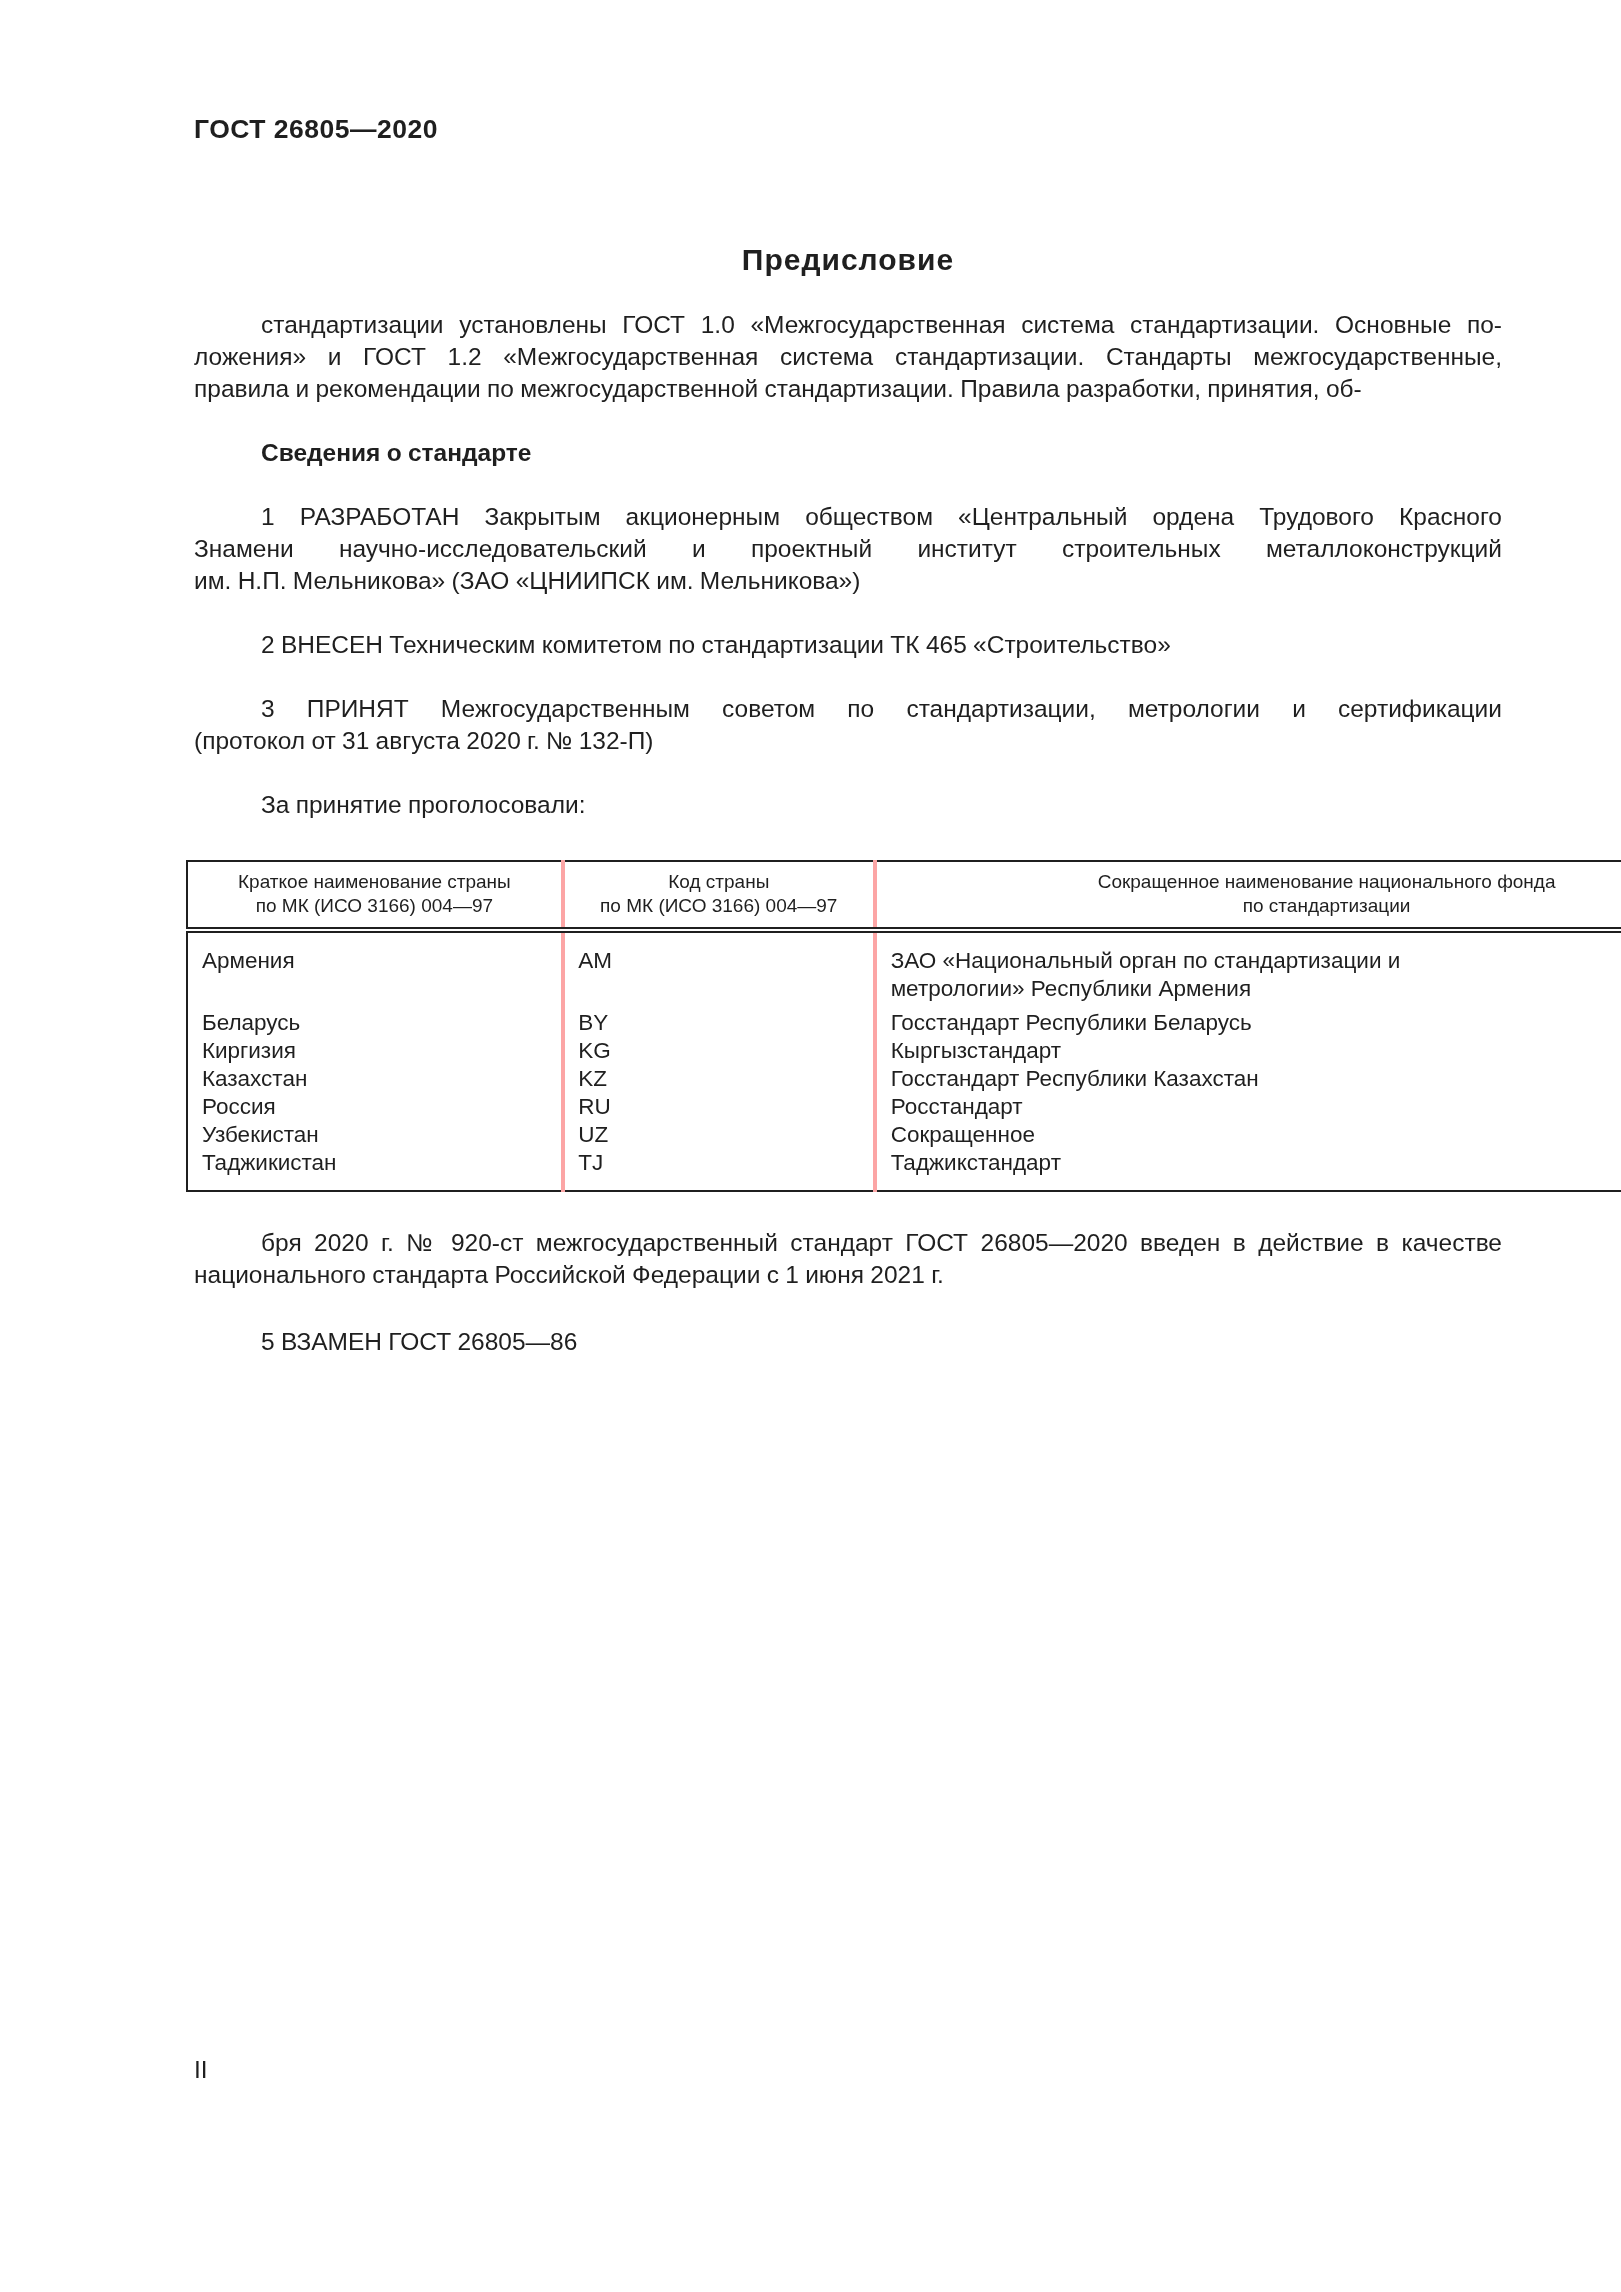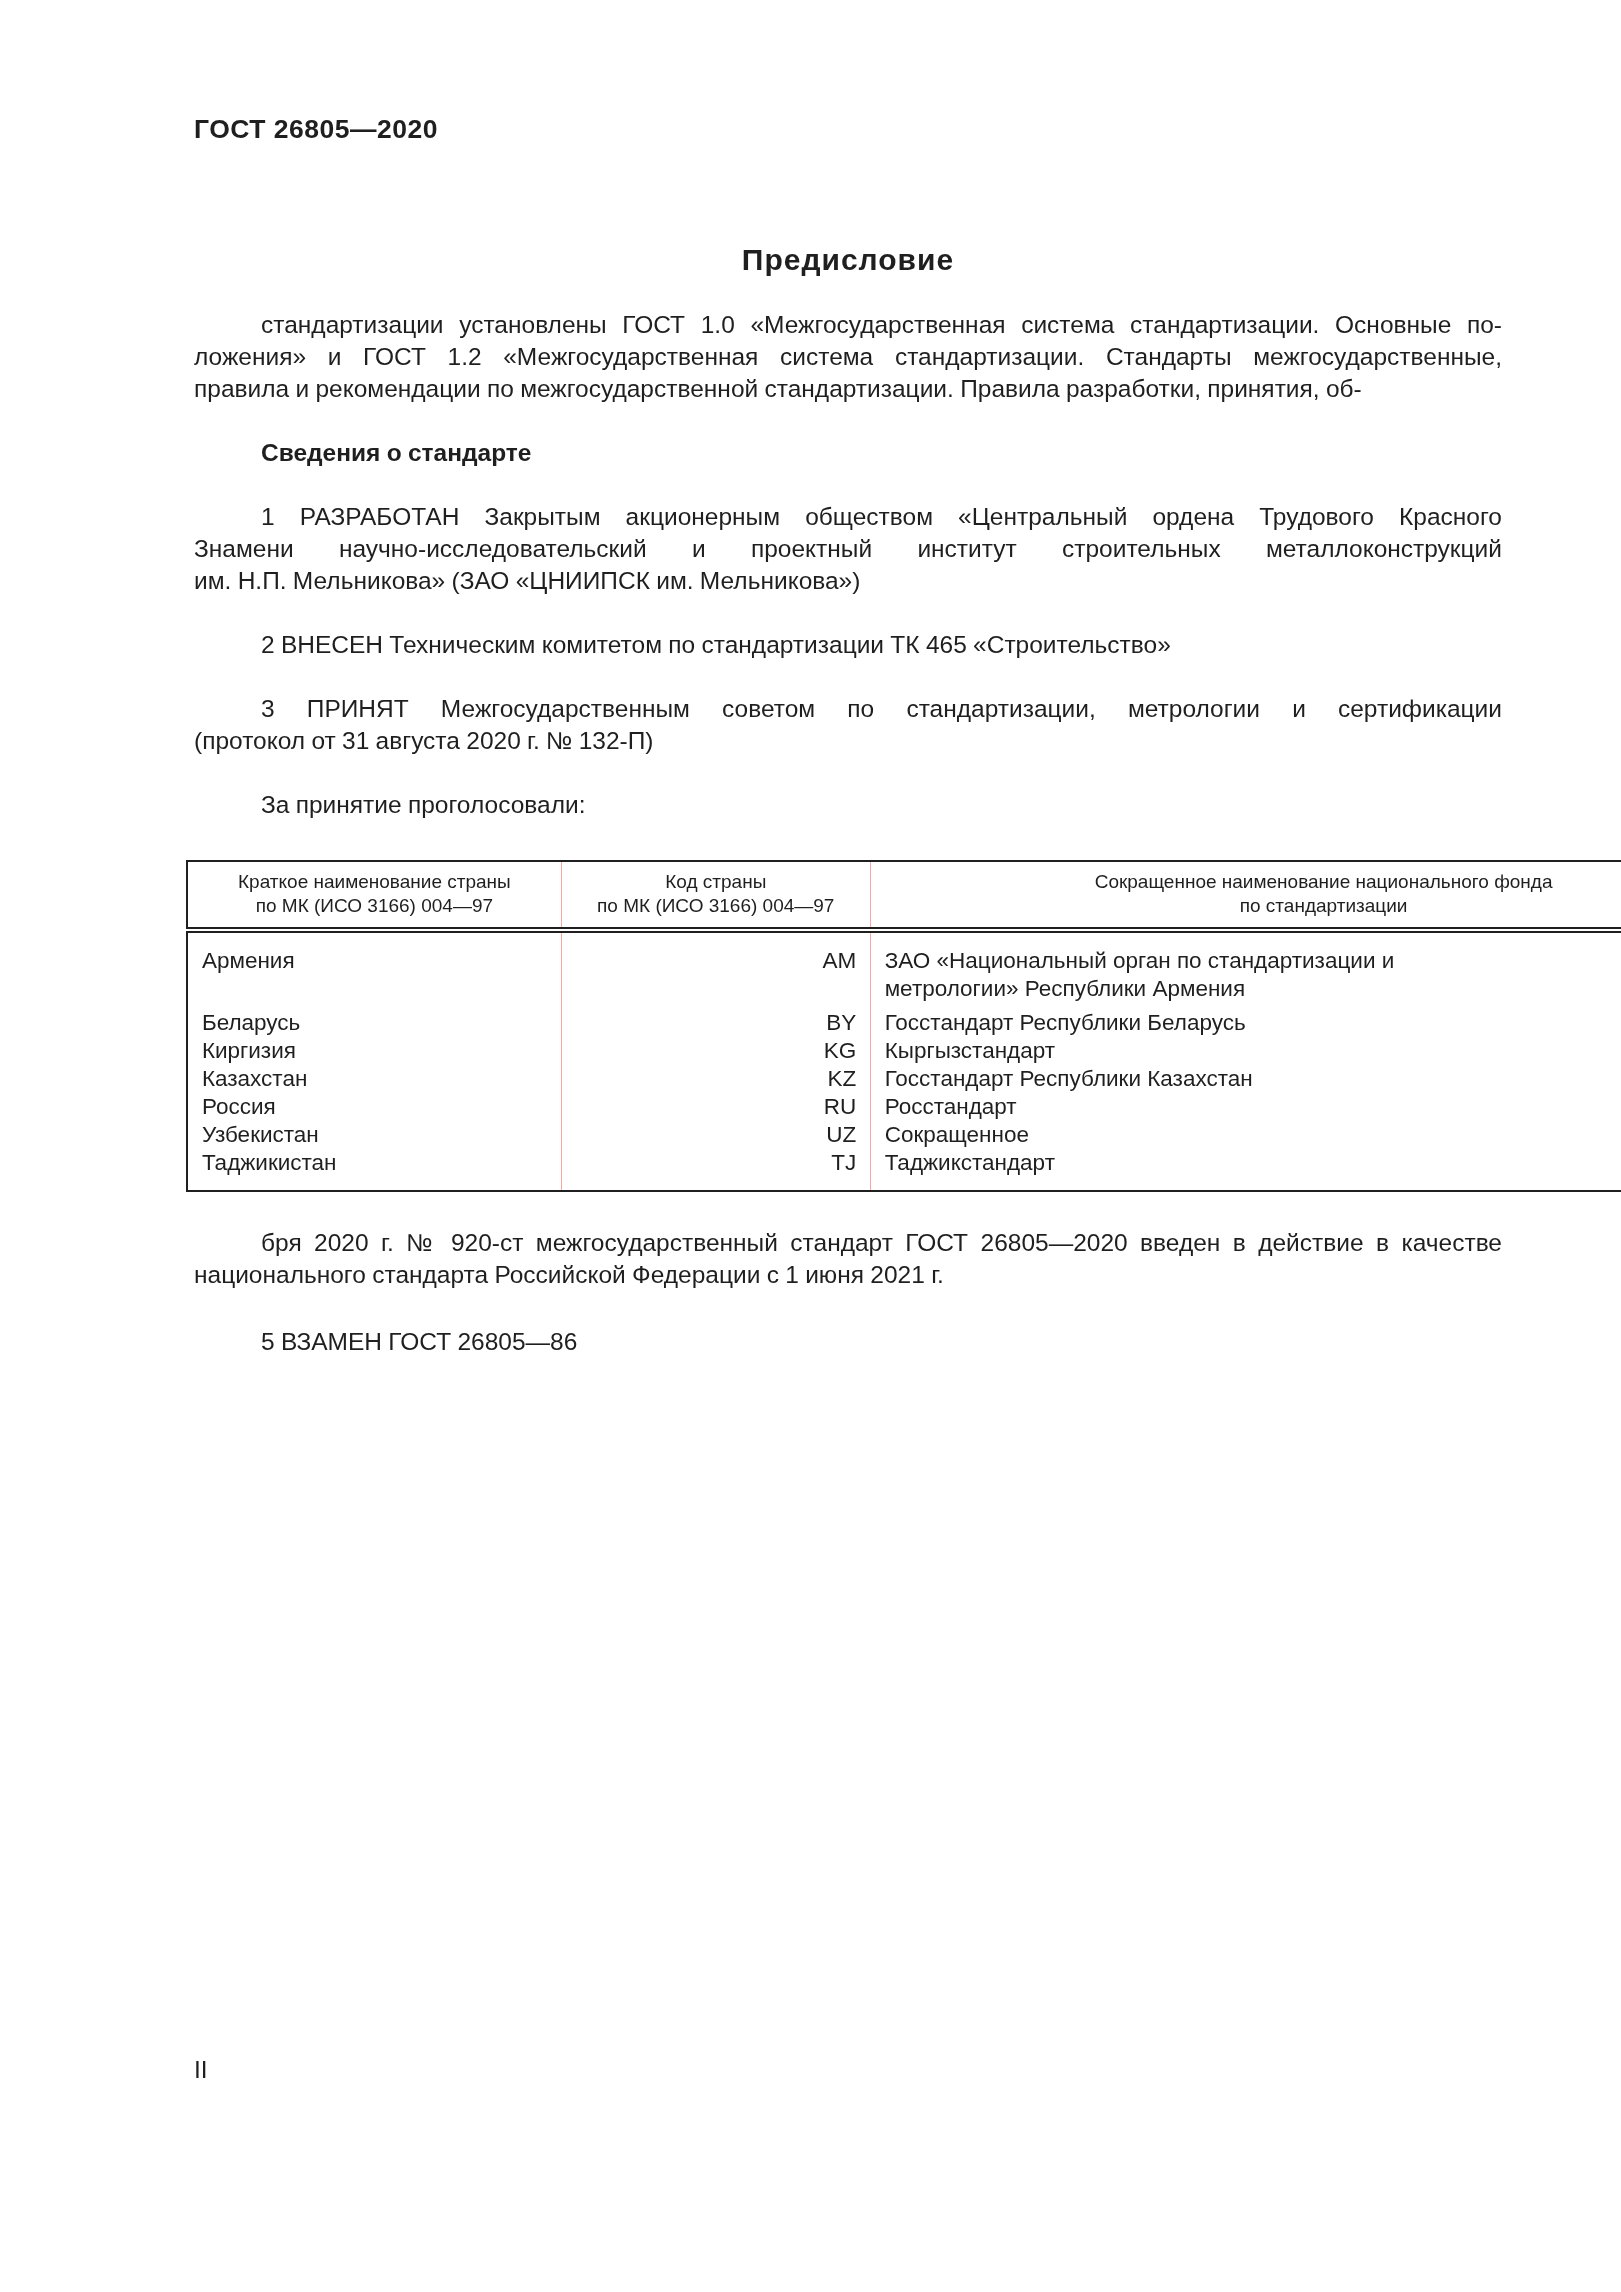--- a/index.html
+++ b/index.html
@@ -42,29 +42,29 @@
     border-collapse:collapse;
     border:2.9px solid #1f1f1f;
   }
   table.vote th{
     font-weight:normal;
     font-size:19px;line-height:24.5px;
     text-align:center;vertical-align:middle;
     padding:7.8px 9.8px;
     border-bottom:6.9px double #1f1f1f;
   }
-  table.vote th + th, table.vote td + td{border-left:1px solid #fca5a5;}
+  table.vote th + th, table.vote td + td{border-left:4px solid #fca5a5;}
   table.vote td{
     font-size:22.5px;line-height:28px;
     vertical-align:top;
     padding:0 13.7px;
   }
   table.vote .col1{width:345px;}
   table.vote .col2{width:281px;}
-  table.vote td.col2{text-align:right;}
+  table.vote td.col2{text-align:left;}
   table.vote tbody tr:first-child td{padding-top:14px;padding-bottom:6.9px;}
   table.vote tbody tr:last-child td{padding-bottom:13px;}
   .page-number{
     position:absolute;left:194px;top:2056px;
     font-size:24.5px;
   }
 </style>
 </head>
 <body>
 

